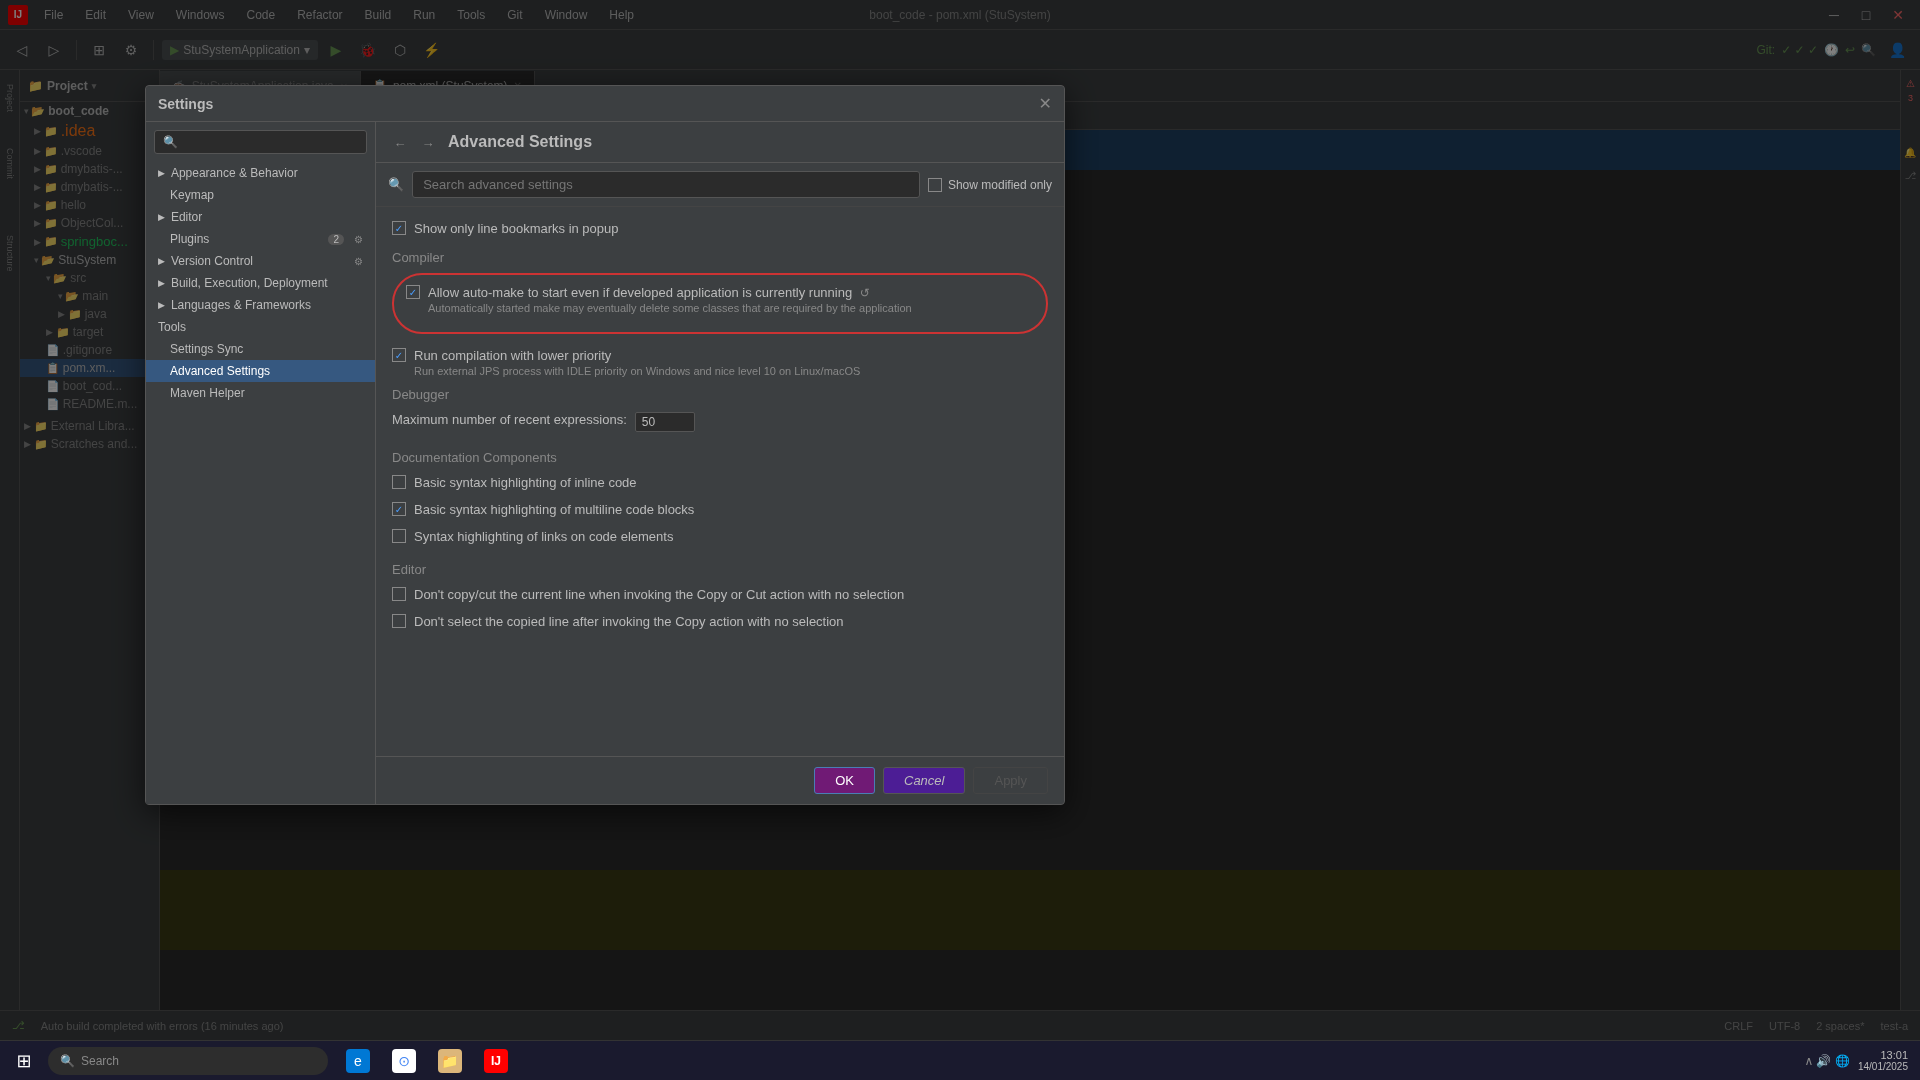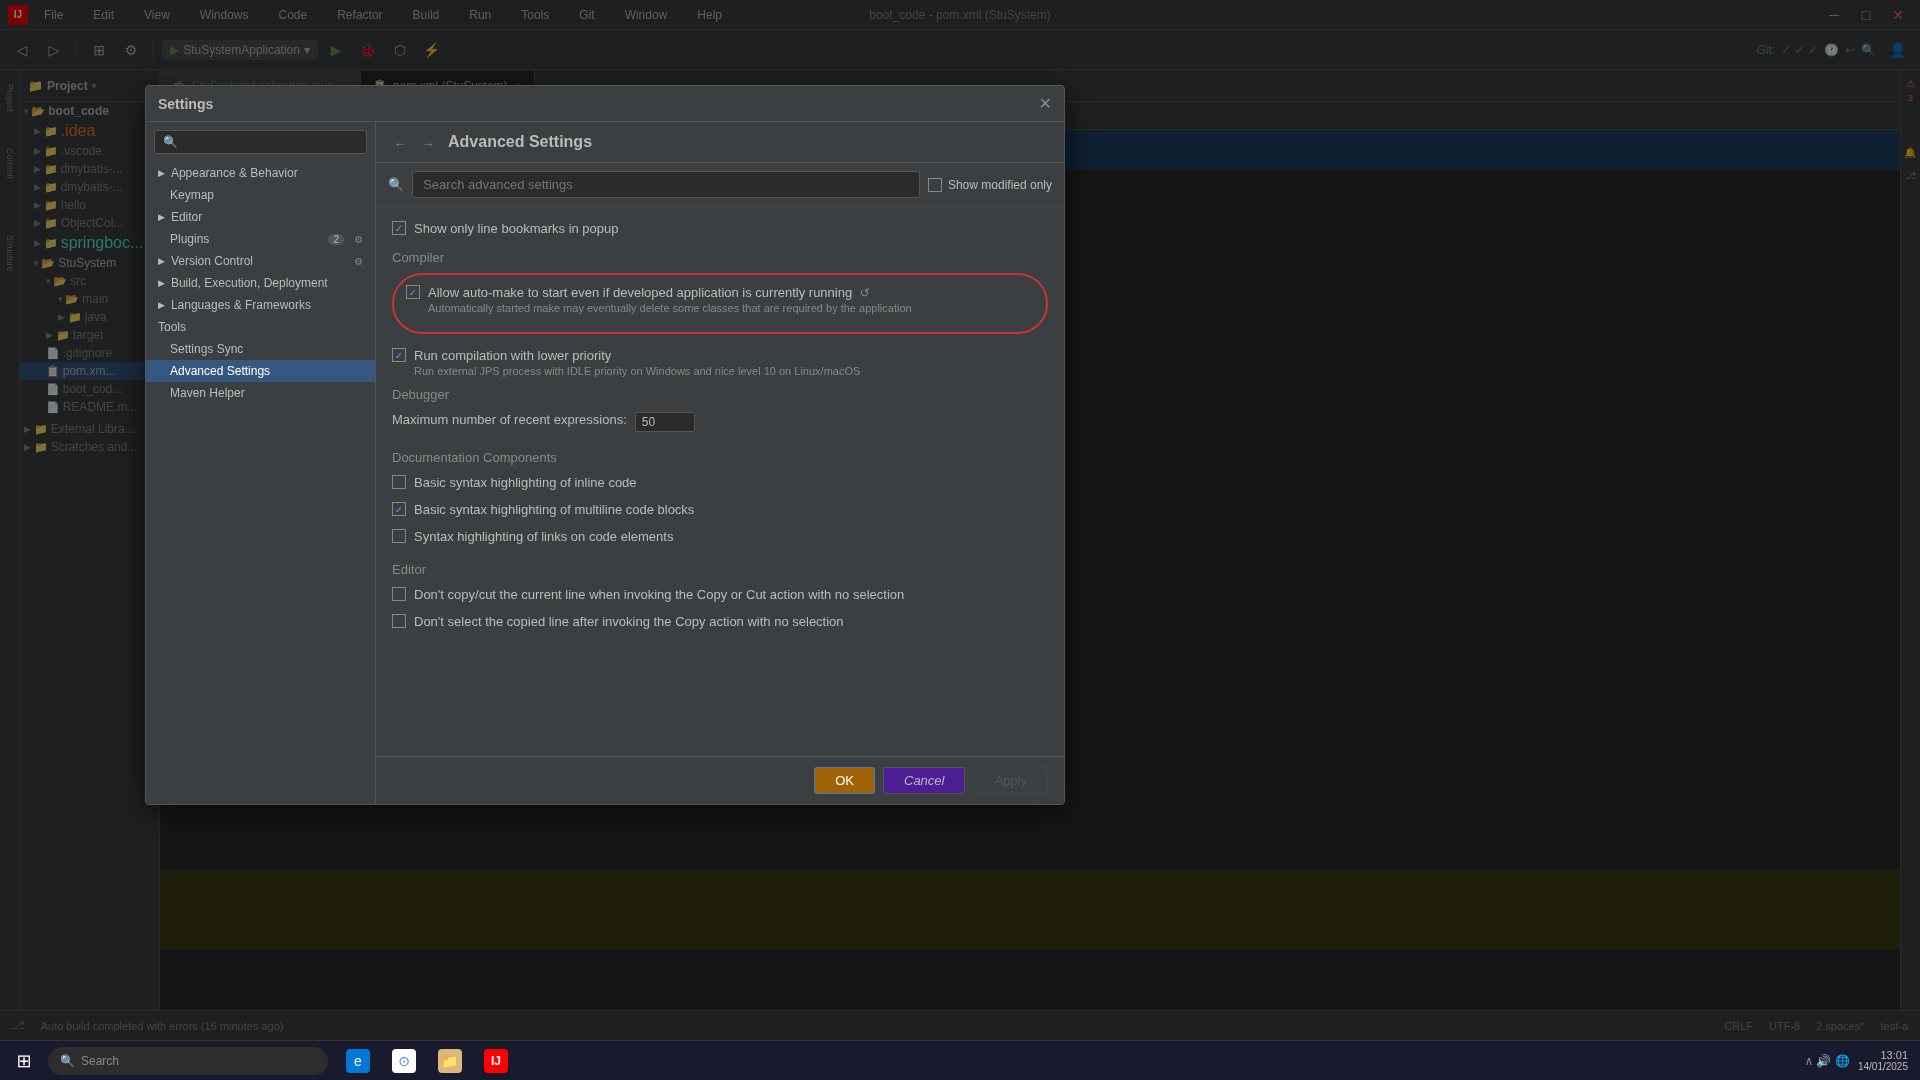--- a/index.html
+++ b/index.html
@@ -25,21 +25,21 @@
     }
     .title-bar-logo {
       width: 20px; height: 20px;
       background: #ff0000;
       border-radius: 2px;
       margin-right: 8px;
       display: flex; align-items: center; justify-content: center;
       font-size: 10px; color: white; font-weight: bold;
     }
     .title-bar-menu {
-      display: flex; gap: 14px;
+      display: flex; gap: 6px;
     }
     .title-bar-menu span {
       padding: 2px 8px;
       color: #bbbbbb;
       font-size: 12px;
       cursor: pointer;
     }
     .title-bar-title {
       position: absolute;
       left: 50%; transform: translateX(-50%);
@@ -334,21 +334,21 @@
       border-radius: 0 0 4px 4px;
     }
     .btn {
       padding: 5px 20px;
       border-radius: 3px;
       border: 1px solid #555;
       cursor: pointer;
       font-size: 13px;
     }
     .btn-primary {
-      background: #a16207;
+      background: #701a75;
       color: white;
       border-color: #4a7db5;
     }
     .btn-secondary {
       background: #4c1d95;
       color: #bbbbbb;
       font-style: italic;
     }
     .btn-disabled {
       background: #3c3f41;
@@ -509,21 +509,21 @@
       <span style="font-size:12px; color:#888;">hello</span>
     </div>
     <div class="tree-item tree-indent1">
       <span style="font-size:9px; color:#888;">▶</span>
       <span style="color:#dcb67a; font-size:11px;">📁</span>
       <span style="font-size:12px; color:#888;">ObjectCol...</span>
     </div>
     <div class="tree-item tree-indent1">
       <span style="font-size:9px; color:#888;">▶</span>
       <span style="color:#dcb67a; font-size:11px;">📁</span>
-      <span style="font-size:16px; color:#5eead4;">springboc...</span>
+      <span style="font-size:13px; color:#22c55e;">springboc...</span>
     </div>
     <div class="tree-item tree-indent1">
       <span style="font-size:9px; color:#888;">▾</span>
       <span style="color:#dcb67a; font-size:11px;">📂</span>
       <span style="font-size:12px; color:#bbbbbb;">StuSystem</span>
     </div>
     <div class="tree-item tree-indent2">
       <span style="font-size:9px; color:#888;">▾</span>
       <span style="color:#dcb67a; font-size:11px;">📂</span>
       <span style="font-size:12px; color:#888;">src</span>

